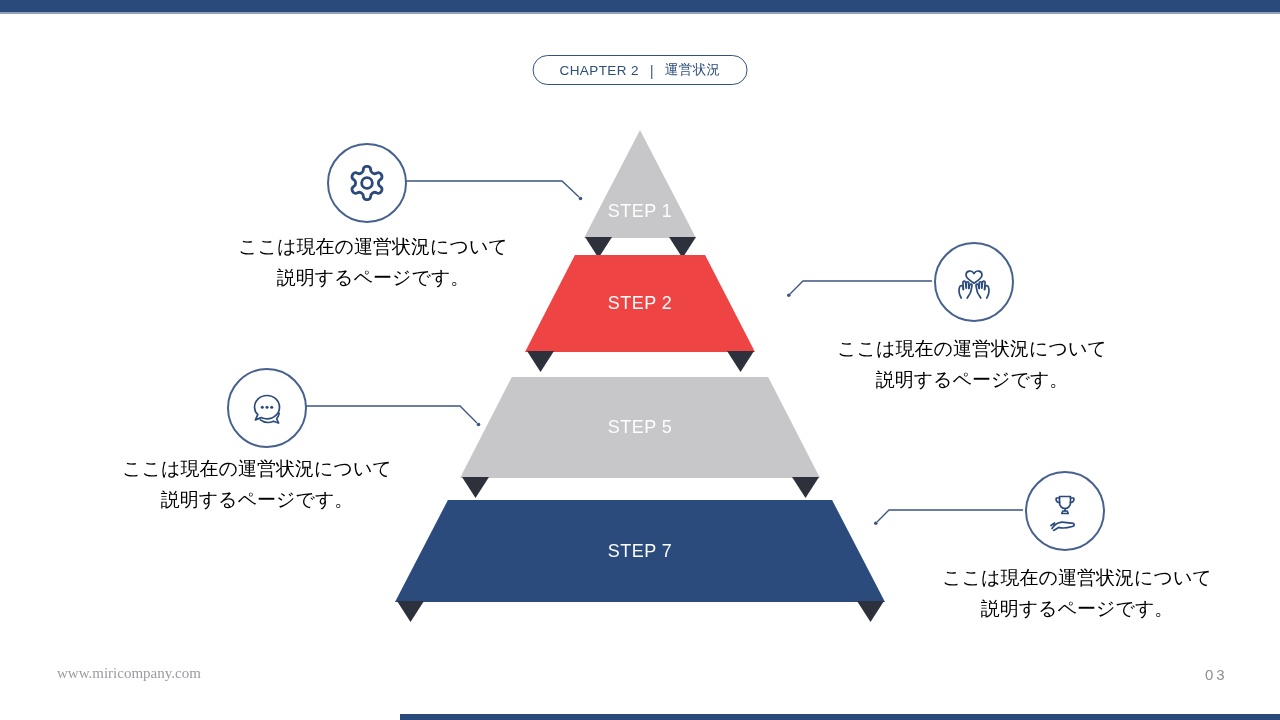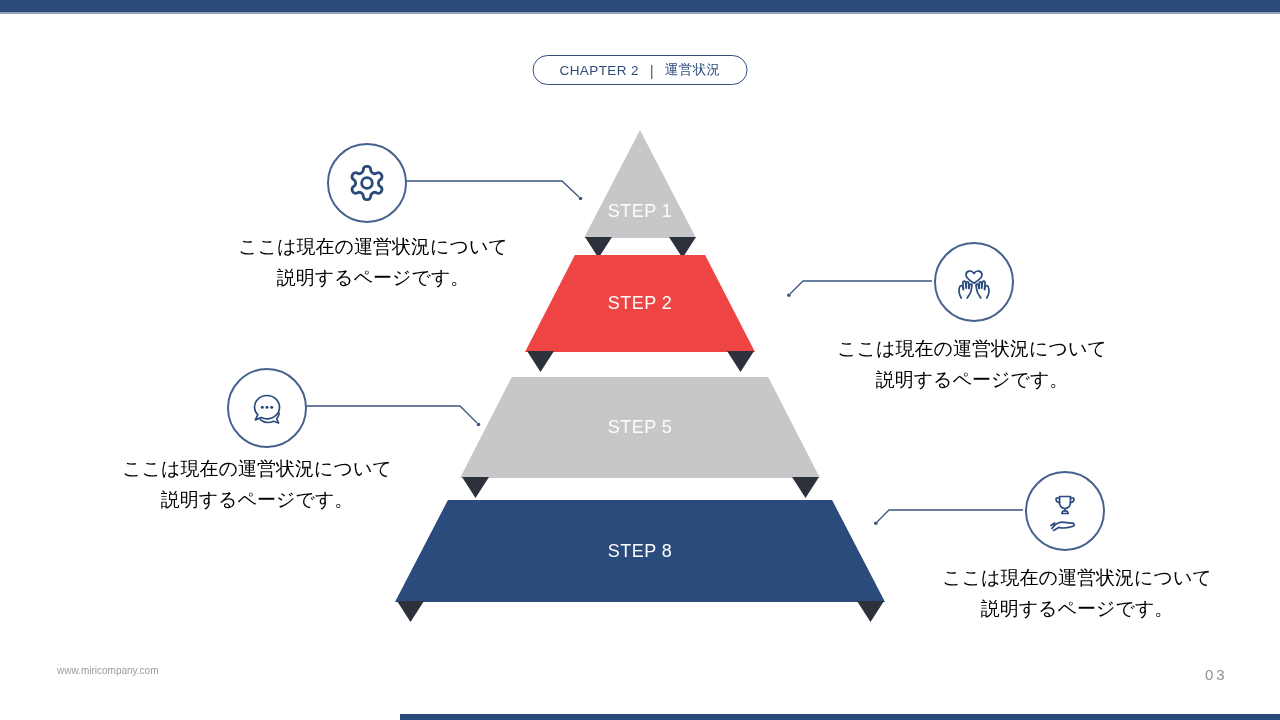--- a/index.html
+++ b/index.html
@@ -35,21 +35,21 @@
   
   .icirc{position:absolute;width:76px;height:76px;border:2px solid #47618e;border-radius:50%;
          display:flex;align-items:center;justify-content:center;background:#fff;}
   .icirc svg{stroke:#2b4a7c;fill:none;stroke-width:1.7;stroke-linecap:round;stroke-linejoin:round;}
   
   .connectors{position:absolute;left:0;top:0;pointer-events:none;}
   
   .callout{position:absolute;width:386px;text-align:center;color:#000000;
            font-size:19px;line-height:31px;}
   
-  .footer-url{position:absolute;left:57px;top:665px;font-size:10px;color:#9b9ba2;}
+  .footer-url{position:absolute;left:57px;top:665px;font-size:15px;color:#9b9ba2;font-family:Liberation Serif, serif;}
   .page-num{position:absolute;left:1205px;top:666px;font-size:15px;letter-spacing:3px;color:#8e8e96;}
 </style>
 </head>
 <body>
 
 <div class="slide">
 
   <div class="top-bar"></div>
 
   <div class="badge">
@@ -71,21 +71,21 @@
     <div class="foot" style="left:527px;top:351px;"></div>
     <div class="foot" style="left:727px;top:351px;"></div>
 
     <div class="layer l3">
       <span class="lbl">STEP 5</span>
     </div>
     <div class="foot" style="left:462px;top:477px;"></div>
     <div class="foot" style="left:792px;top:477px;"></div>
 
     <div class="layer l4">
-      <span class="lbl">STEP 8</span>
+      <span class="lbl">STEP 7</span>
     </div>
     <div class="foot" style="left:397px;top:601px;"></div>
     <div class="foot" style="left:857px;top:601px;"></div>
   </div>
 
   <svg class="connectors" width="1280" height="720">
     <g stroke="#3a5580" stroke-width="1.3" fill="none">
       <path d="M404 181 H562 L579 197"></path>
       <path d="M932 281 H803 L790 294"></path>
       <path d="M305 406 H460 L477 423"></path>

